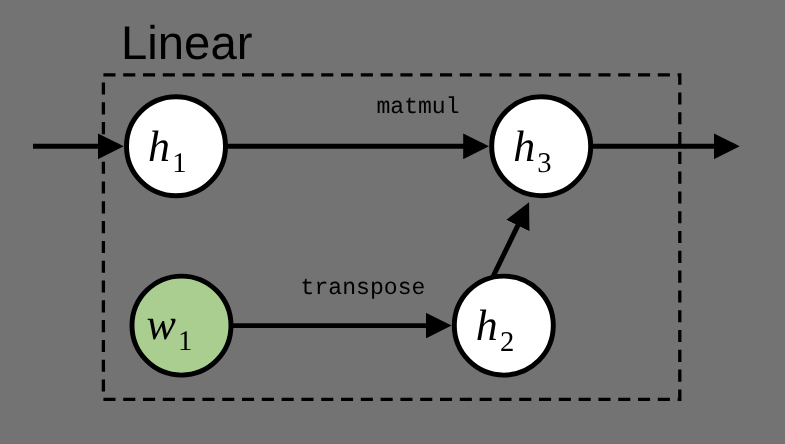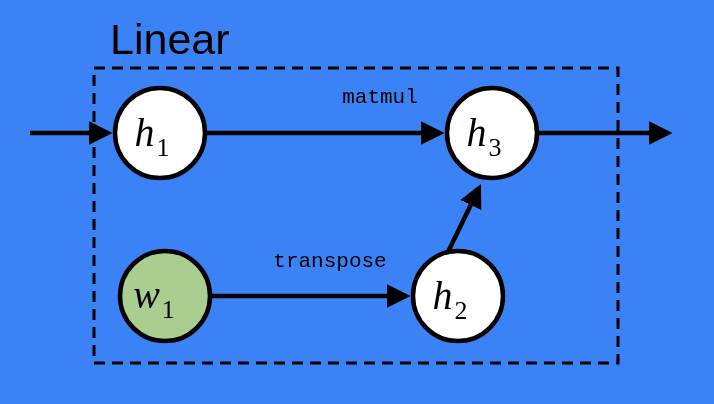--- a/index.html
+++ b/index.html
@@ -8,21 +8,21 @@
     padding: 0;
     background: #ffffff;
   }
   body {
     font-family: "Liberation Sans", sans-serif;
   }
   #canvas {
     position: relative;
     width: 714px;
     height: 404px;
-    background: #3b82f6;
+    background: #737373;
     overflow: hidden;
   }
   #diagram-svg {
     position: absolute;
     left: 0;
     top: 0;
     width: 714px;
     height: 404px;
     display: block;
   }

